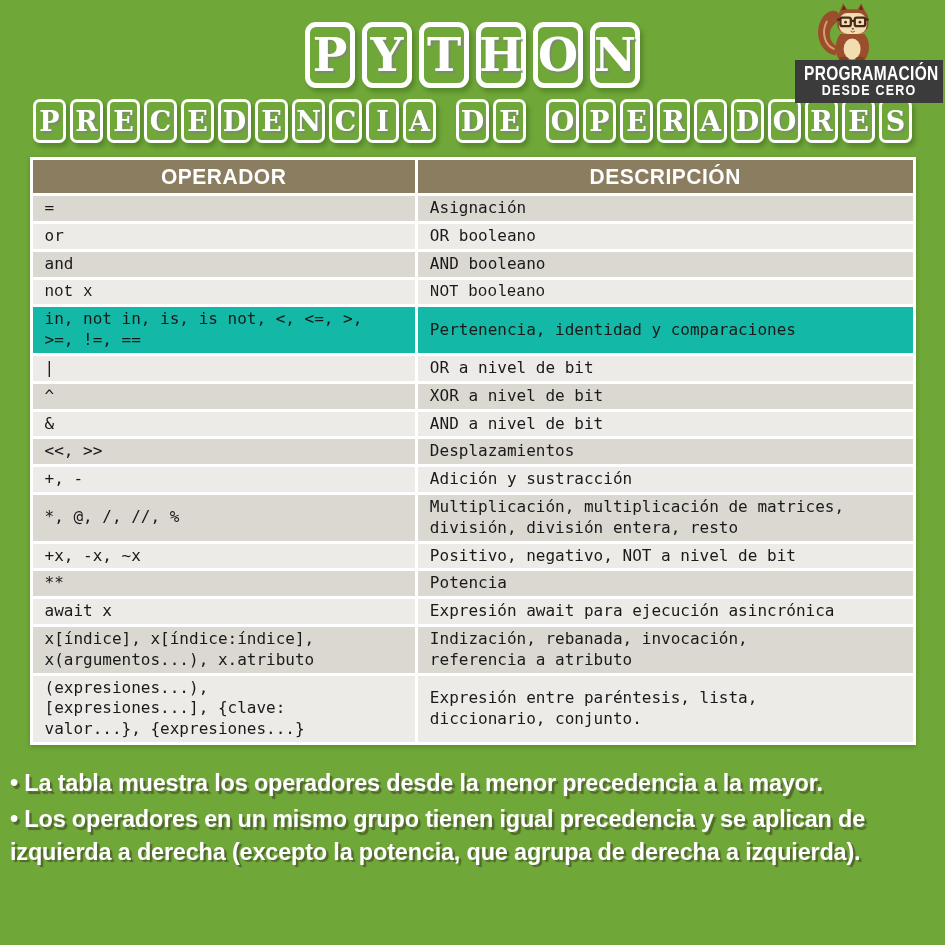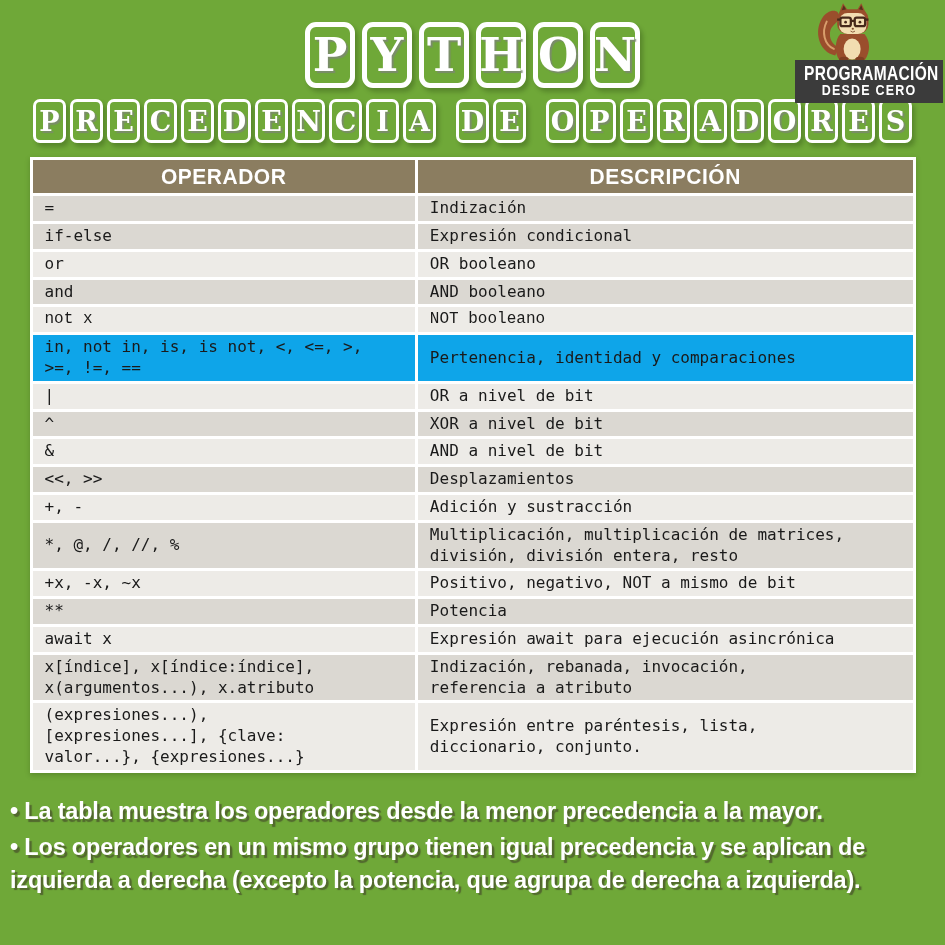--- a/index.html
+++ b/index.html
@@ -154,39 +154,35 @@
     </colgroup>
   <thead>
     <tr style="background-color: rgb(139, 125, 96);">
       <th>OPERADOR</th>
       <th>DESCRIPCIÓN</th>
     </tr>
   </thead>
   <tbody>
       <tr style="background-color: rgb(219, 216, 210);">
         <td>=</td>
-        <td>Indización</td>
-      </tr>
-      <tr style="background-color: rgb(219, 216, 210);">
-        <td>if-else</td>
-        <td>Expresión condicional</td>
+        <td>Asignación</td>
       </tr>
       <tr style="background-color: rgb(237, 235, 231);">
         <td>or</td>
         <td>OR booleano</td>
       </tr>
       <tr style="background-color: rgb(219, 216, 210);">
         <td>and</td>
         <td>AND booleano</td>
       </tr>
       <tr style="background-color: rgb(237, 235, 231); font-family: Liberation Mono, monospace;">
         <td>not x</td>
         <td>NOT booleano</td>
       </tr>
-      <tr style="background-color: #0ea5e9;">
+      <tr style="background-color: #14b8a6;">
         <td>in, not in, is, is not, &lt;, &lt;=, &gt;,
 &gt;=, !=, ==</td>
         <td>Pertenencia, identidad y comparaciones</td>
       </tr>
       <tr style="background-color: rgb(237, 235, 231);">
         <td>|</td>
         <td>OR a nivel de bit</td>
       </tr>
       <tr style="background-color: rgb(219, 216, 210);">
         <td>^</td>
@@ -204,21 +200,21 @@
         <td>+, -</td>
         <td>Adición y sustracción</td>
       </tr>
       <tr style="background-color: rgb(219, 216, 210);">
         <td>*, @, /, //, %</td>
         <td>Multiplicación, multiplicación de matrices,
 división, división entera, resto</td>
       </tr>
       <tr style="background-color: rgb(237, 235, 231);">
         <td>+x, -x, ~x</td>
-        <td>Positivo, negativo, NOT a mismo de bit</td>
+        <td>Positivo, negativo, NOT a nivel de bit</td>
       </tr>
       <tr style="background-color: rgb(219, 216, 210);">
         <td>**</td>
         <td>Potencia</td>
       </tr>
       <tr style="background-color: rgb(237, 235, 231);">
         <td>await x</td>
         <td>Expresión await para ejecución asincrónica</td>
       </tr>
       <tr style="background-color: rgb(219, 216, 210);">

